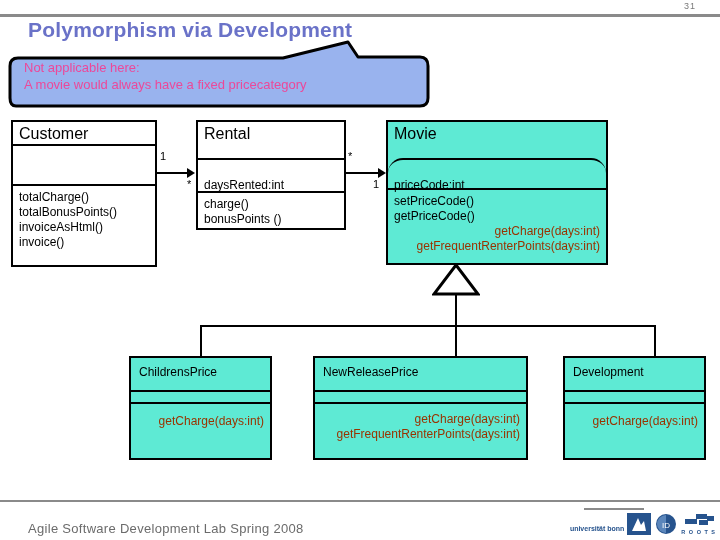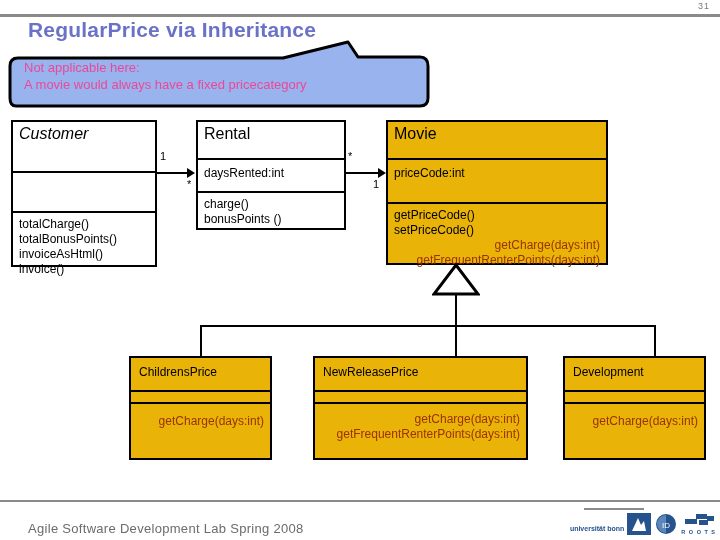--- a/index.html
+++ b/index.html
@@ -5,21 +5,21 @@
   html,body{margin:0;padding:0;}
   body{
     width:720px;height:540px;overflow:hidden;background:#ffffff;
     font-family:"Liberation Sans","DejaVu Sans",sans-serif;
     position:relative;
   }
   .slide{position:absolute;left:0;top:0;width:720px;height:540px;}
 
   
   .page-num{
-    position:absolute;right:10px;top:1px;font-size:9px;color:#7a7a7a;
+    position:absolute;right:24px;top:1px;font-size:9px;color:#7a7a7a;
     letter-spacing:1px;
   }
   .header-rule{
     position:absolute;left:0;top:14px;width:720px;height:3px;
     background:#8a8a8a;
   }
   .title{
     position:absolute;left:28px;top:18px;width:600px;
     font-size:21px;font-weight:bold;color:#6a72c8;
     letter-spacing:0.2px;
@@ -28,26 +28,26 @@
   
   .callout-wrap{position:absolute;left:8px;top:40px;width:430px;height:70px;}
   .callout-svg{display:block;}
   .callout-text{
     position:absolute;left:16px;top:19px;width:400px;
     font-size:13px;color:#ec4899;line-height:17px;
   }
 
   
   .cls{position:absolute;border:2px solid #000;box-sizing:border-box;background:#ffffff;}
-  .cls.yellow{background:#eab308;}
+  .cls.yellow{background:#5eead4;}
   .cls .sec{box-sizing:border-box;}
   .cls .sec.div{border-top:2px solid #000;}
   .cls .name{font-size:16px;color:#000;padding:3px 6px 4px 6px;}
   .cls .name.small{font-size:12px;padding:7px 8px 8px 8px;}
-  .cls .attrs{font-size:12px;color:#000;padding:5px 6px 6px 6px;line-height:16px;}
+  .cls .attrs{font-size:12px;color:#000;padding:17px 6px 6px 6px;line-height:16px;}
   .cls .ops{font-size:12px;color:#000;padding:4px 6px 5px 6px;line-height:15px;}
   .op-red{color:#993300;text-align:right;}
   .center{text-align:center;}
   .nowrap{white-space:nowrap;}
 
   
   .ln{position:absolute;background:#000;}
   .hln{height:2px;}
   .vln{width:2px;}
   .mult{position:absolute;font-size:11px;color:#000;}
@@ -64,36 +64,36 @@
   .logo-rule{position:absolute;right:76px;top:508px;width:60px;height:2px;background:#8a8a8a;}
   .roots-lbl{font-size:5.5px;color:#26538d;letter-spacing:1px;text-align:center;font-weight:bold;}
 </style>
 </head>
 <body>
 
 <div class="slide">
 
   <div class="page-num">31</div>
   <div class="header-rule"></div>
-  <div class="title">RegularPrice via Inheritance</div>
+  <div class="title">Polymorphism via Development</div>
 
   <div class="callout-wrap">
     <svg class="callout-svg" width="430" height="70" viewBox="0 0 430 70">
       <path d="M 8 66 Q 2 66 2 58 L 2 26 Q 2 18 10 18
                L 275 18 L 340 2 L 350 17 L 412 17
                Q 420 17 420 26 L 420 58 Q 420 66 412 66 Z" fill="#99b3ee" stroke="#000000" stroke-width="3" stroke-linejoin="round"></path>
     </svg>
     <div class="callout-text">
       <div>Not applicable here:</div>
       <div>A movie would always have a fixed pricecategory</div>
     </div>
   </div>
 
   <div class="cls" style="left:11px;top:120px;width:146px;height:147px;">
-    <div class="sec name" style="height:49px;font-style:italic;">Customer</div>
+    <div class="sec name" style="height:22px;">Customer</div>
     <div class="sec div attrs" style="height:40px;"></div>
     <div class="sec div ops" style="height:67px;">
       <div>totalCharge()</div>
       <div>totalBonusPoints()</div>
       <div>invoiceAsHtml()</div>
       <div>invoice()</div>
     </div>
   </div>
 
   <div class="cls" style="left:196px;top:120px;width:150px;height:110px;">
@@ -102,26 +102,26 @@
       <div>daysRented:int</div>
     </div>
     <div class="sec div ops" style="height:39px;">
       <div>charge()</div>
       <div>bonusPoints ()</div>
     </div>
   </div>
 
   <div class="cls yellow" style="left:386px;top:120px;width:222px;height:145px;">
     <div class="sec name" style="height:36px;">Movie</div>
-    <div class="sec div attrs" style="height:44px;">
+    <div class="sec div attrs" style="height:30px;border-radius:16px;">
       <div>priceCode:int</div>
     </div>
     <div class="sec div ops" style="height:72px;">
+      <div>setPriceCode()</div>
       <div>getPriceCode()</div>
-      <div>setPriceCode()</div>
       <div class="op-red nowrap">getCharge(days:int)</div>
       <div class="op-red nowrap">getFrequentRenterPoints(days:int)</div>
     </div>
   </div>
 
   <div class="ln hln" style="left:157px;top:172px;width:31px;"></div>
   <div class="arrowhead" style="left:187px;top:168px;"></div>
   <div class="mult" style="left:160px;top:150px;">1</div>
   <div class="mult" style="left:187px;top:178px;">*</div>
 

